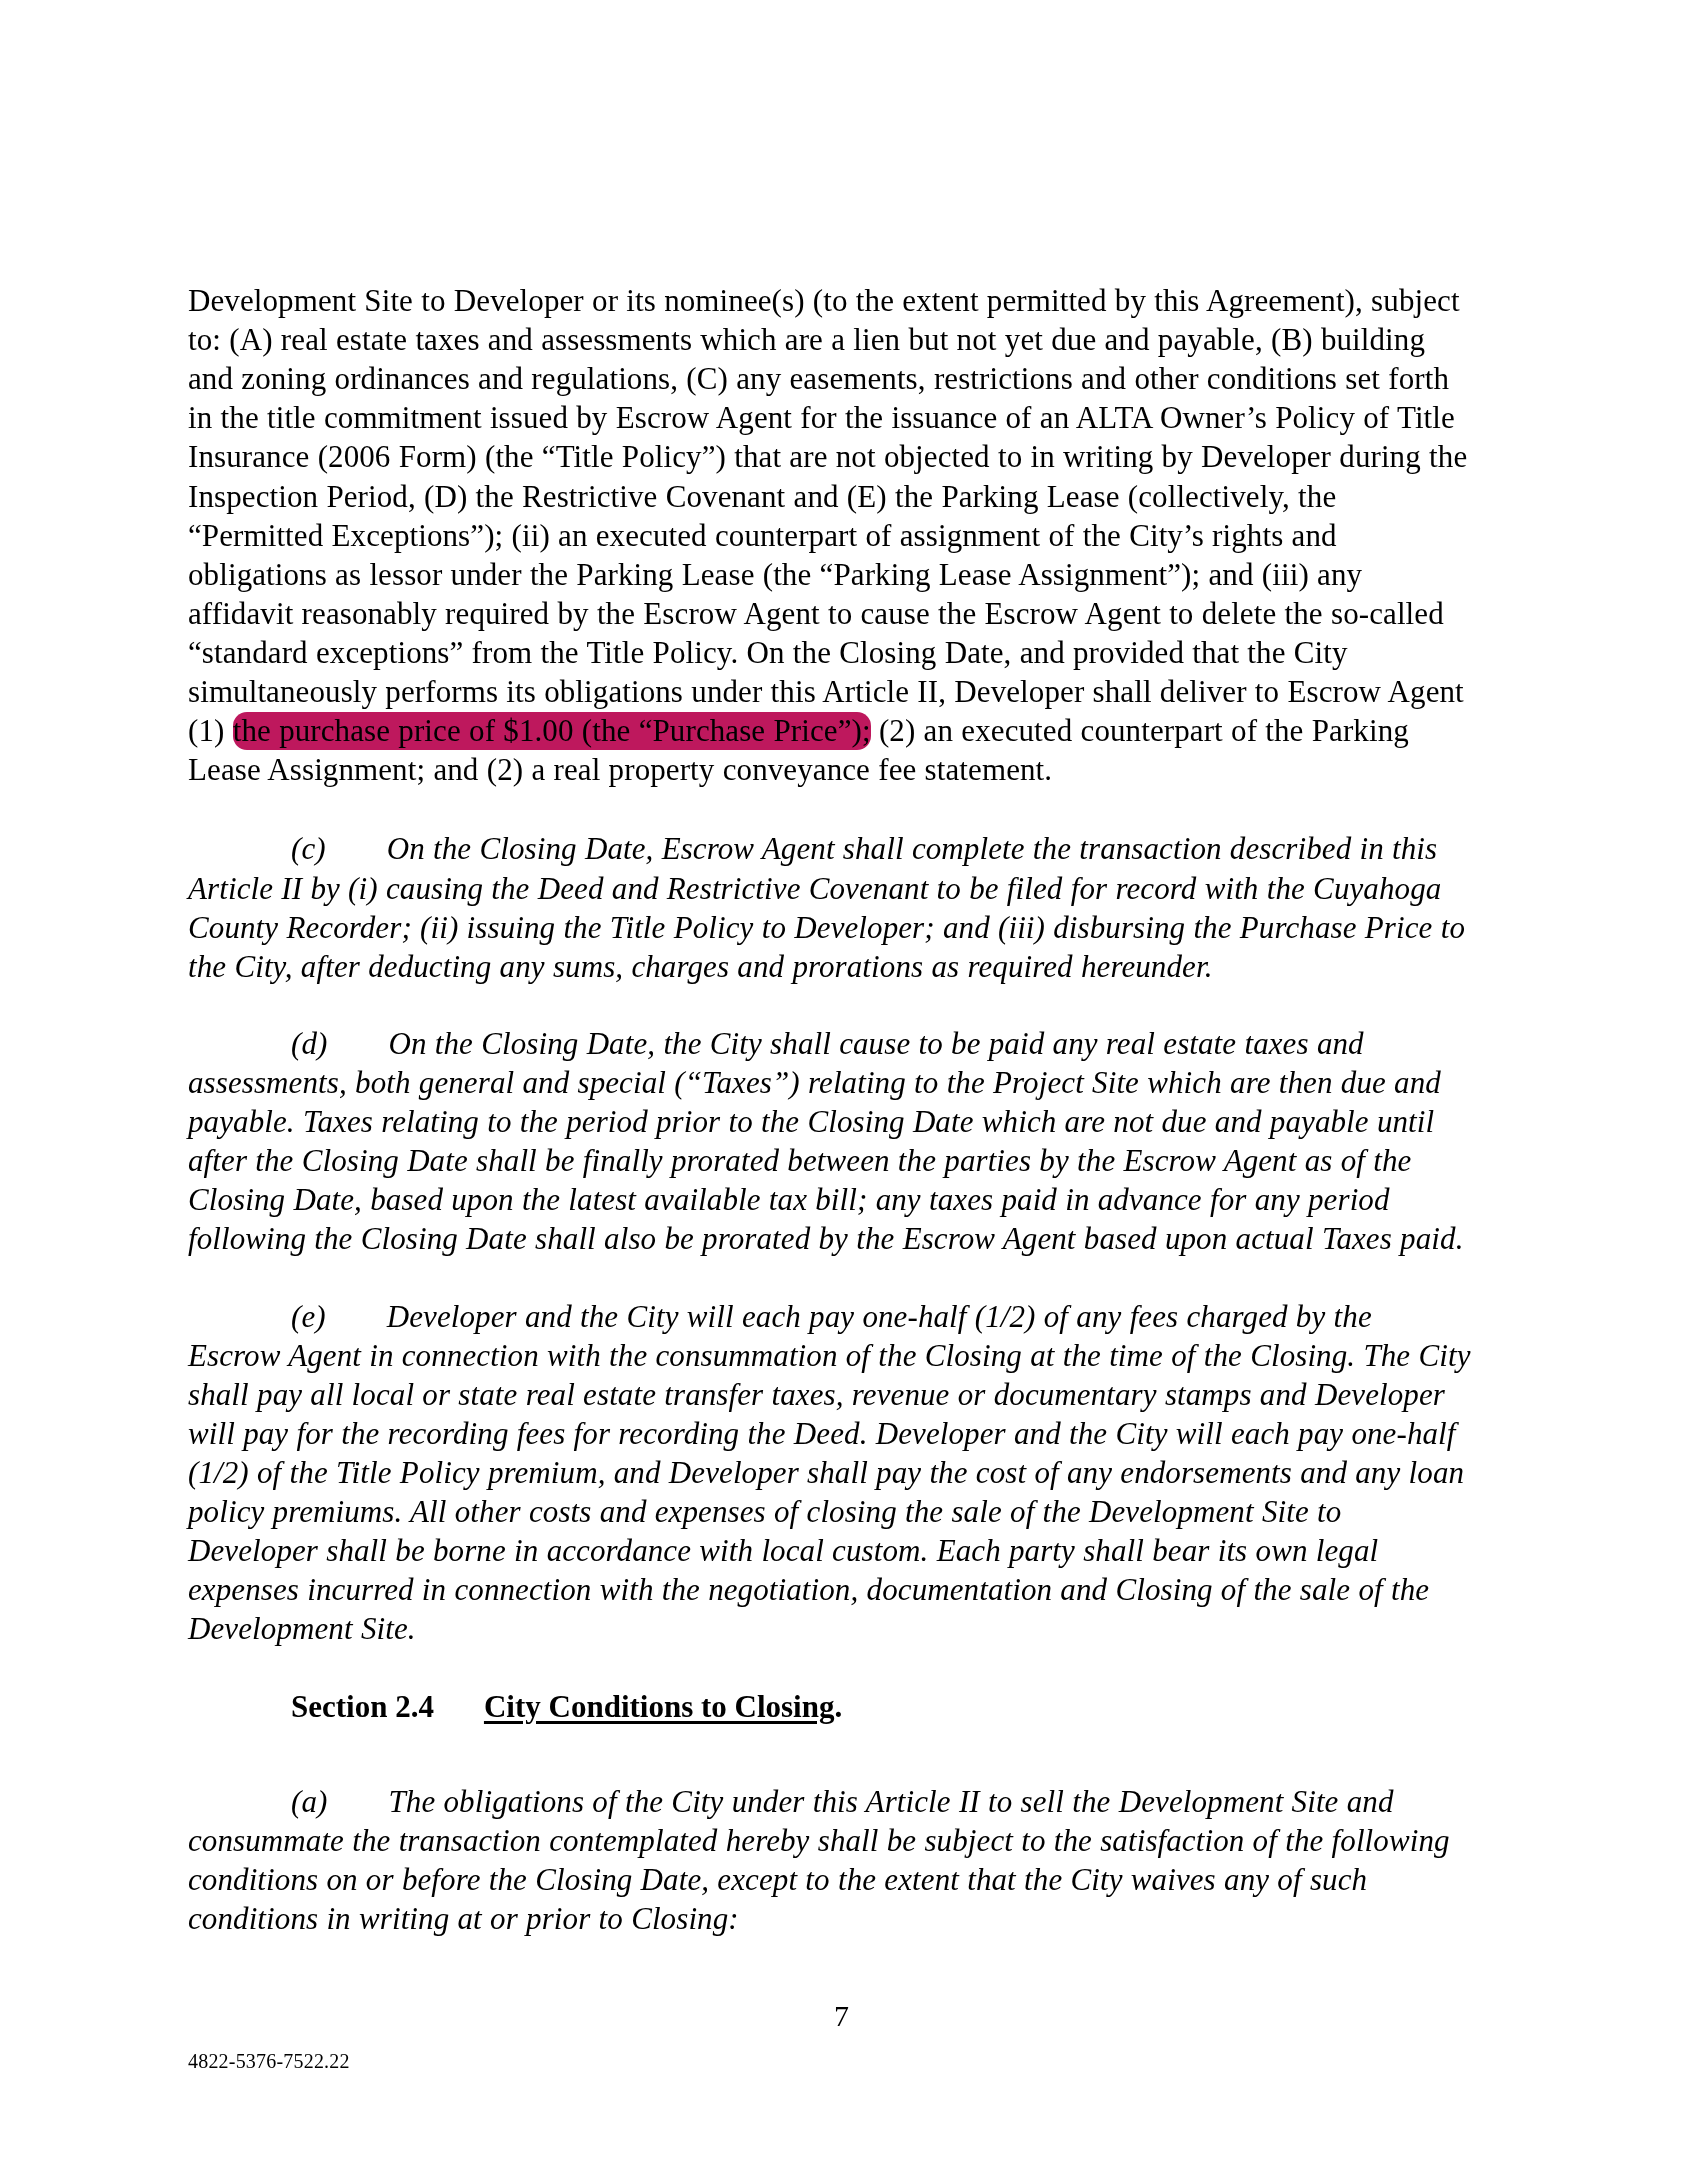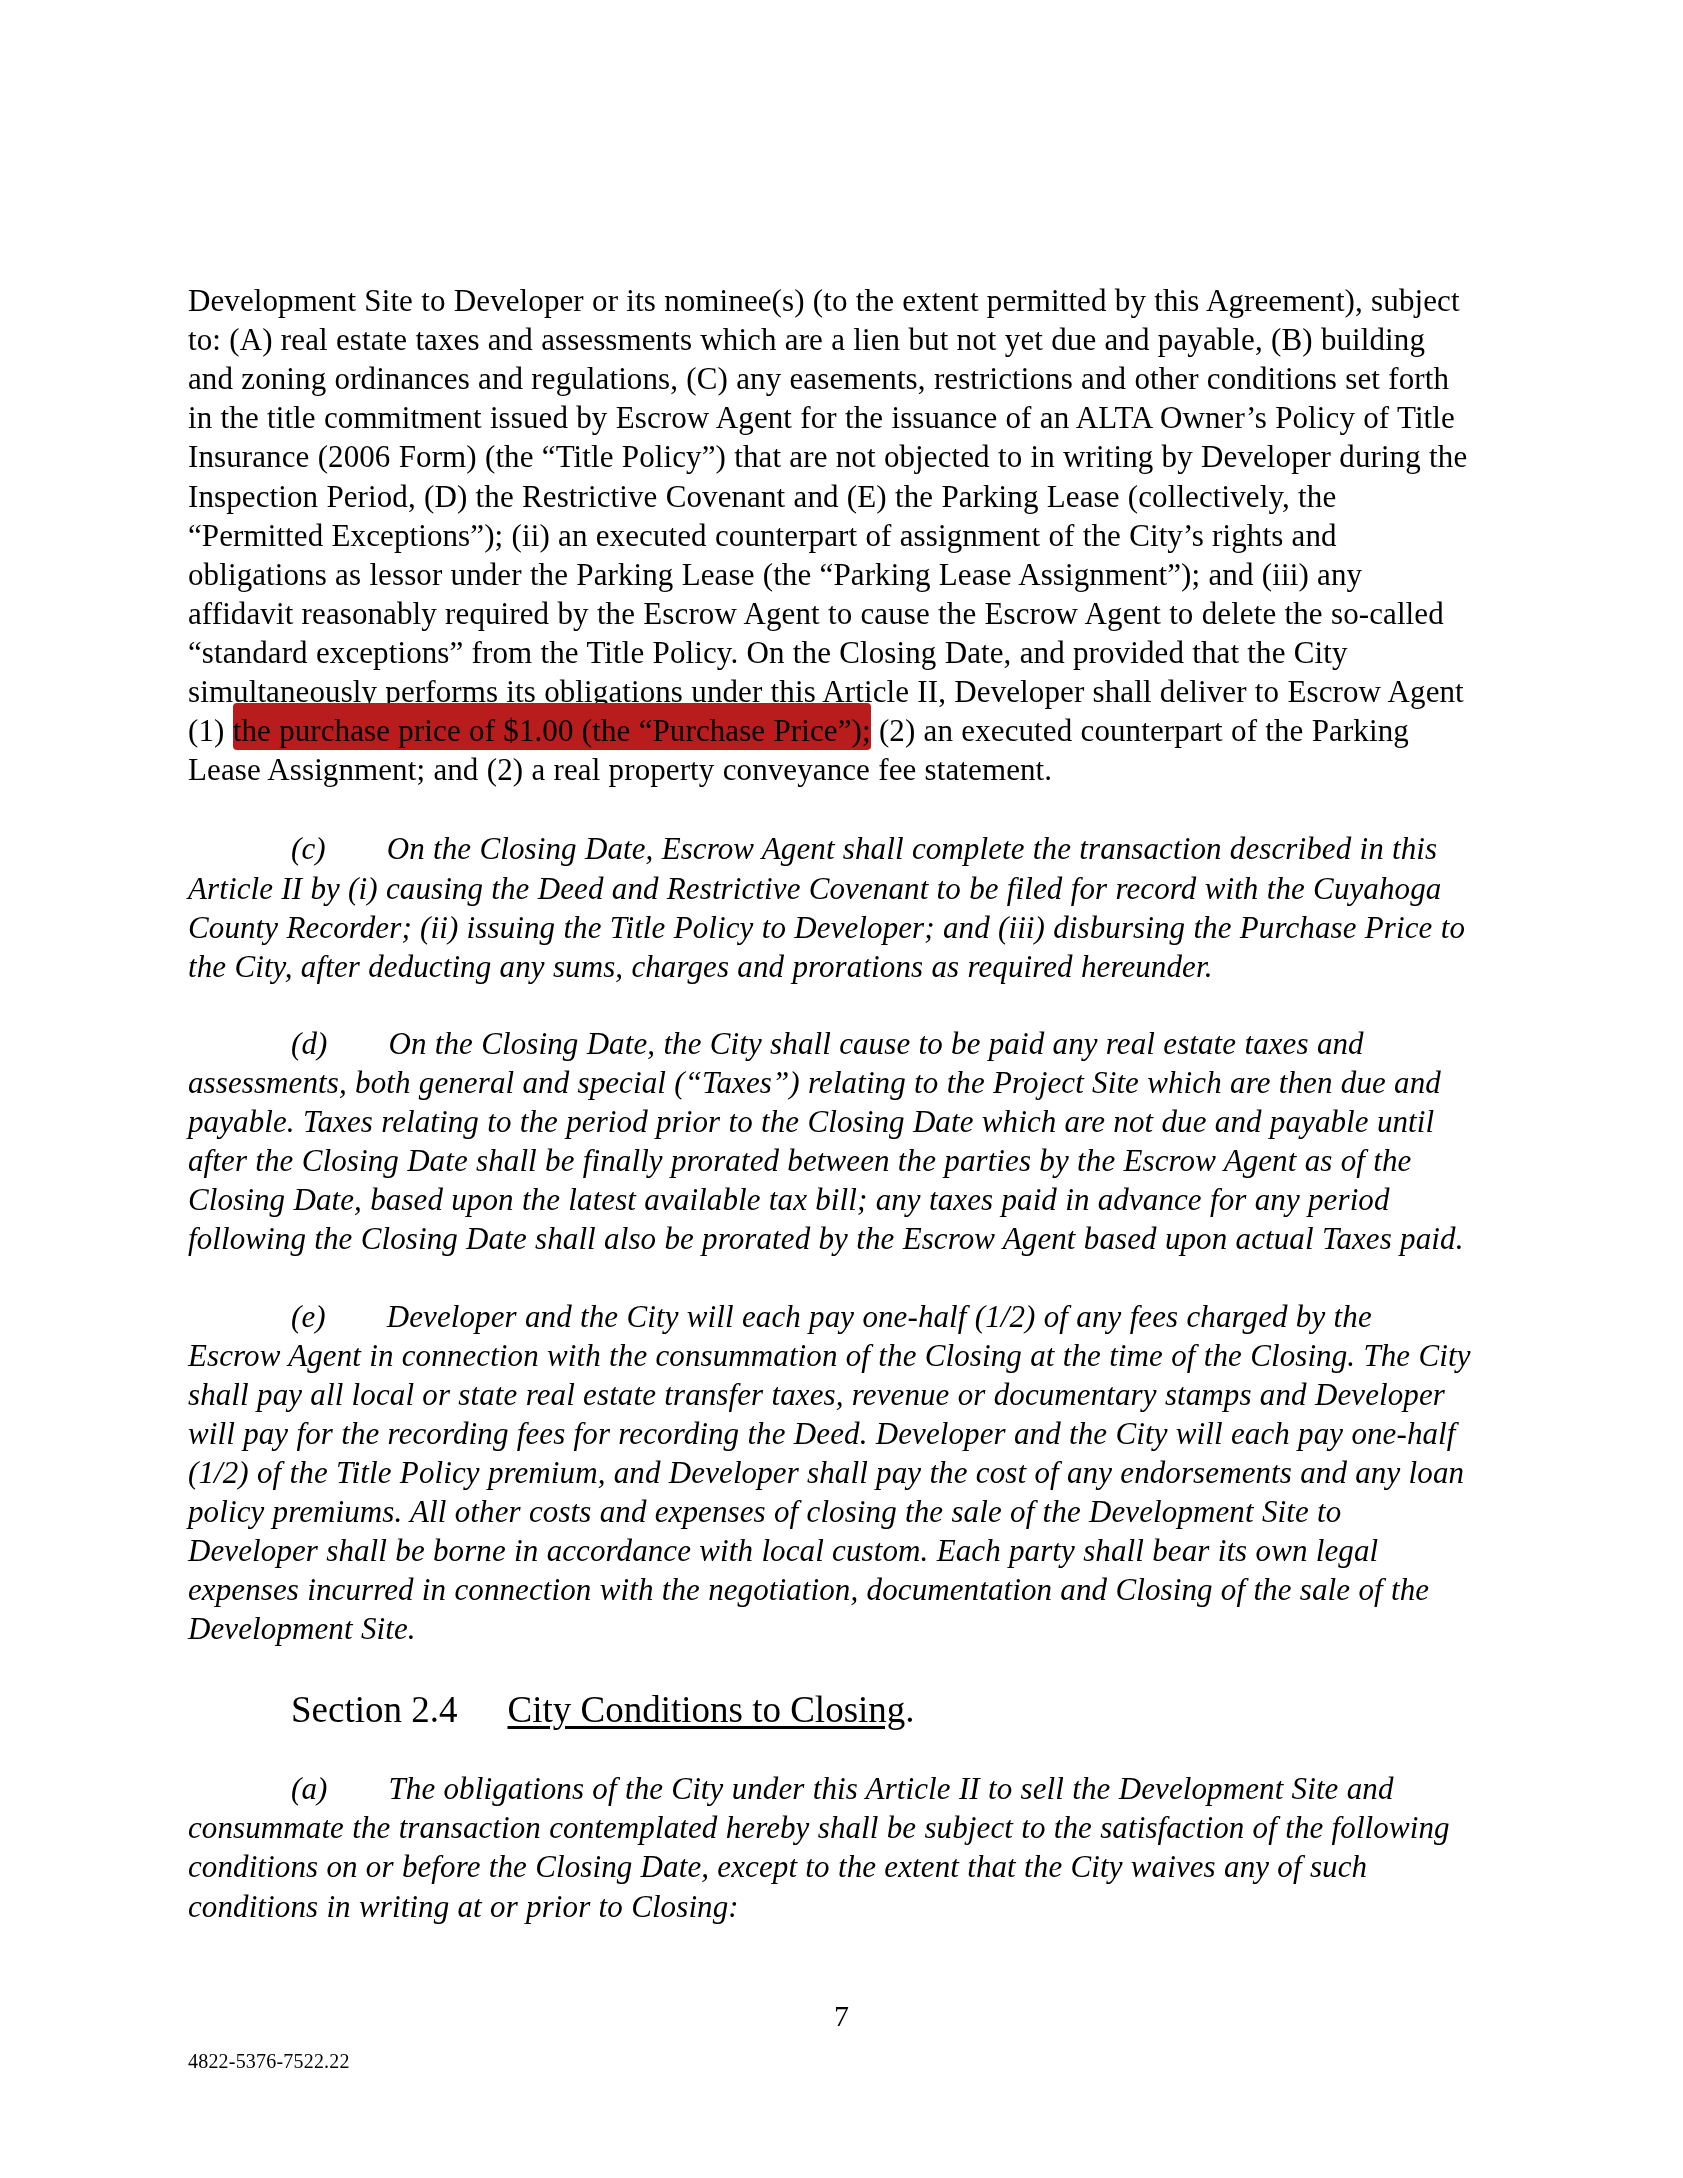--- a/index.html
+++ b/index.html
@@ -52,32 +52,33 @@
     font-style: italic;
   }
 
   
   .marker-gap {
     display: inline-block;
     width: 61px;
   }
 
   .hl {
-    background-color: #b91c1c;
-    padding: 10px 0 2px 0;
+    background-color: #be185d;
+    padding: 1px 0 2px 0;
     box-decoration-break: clone;
     -webkit-box-decoration-break: clone;
-    border-radius: 4px;
+    border-radius: 14px;
   }
 
   .section-line {
-    margin: 0 0 36px 0;
-    font-size: 37px;
+    margin: 0 0 56px 0;
+    font-size: 31px;
     line-height: 1.262;
     text-indent: 103px;
+    font-weight: bold;
   }
   .section-title {
     text-decoration: underline;
     text-underline-offset: 4px;
   }
   .section-gap {
     display: inline-block;
     width: 50px;
   }
 

